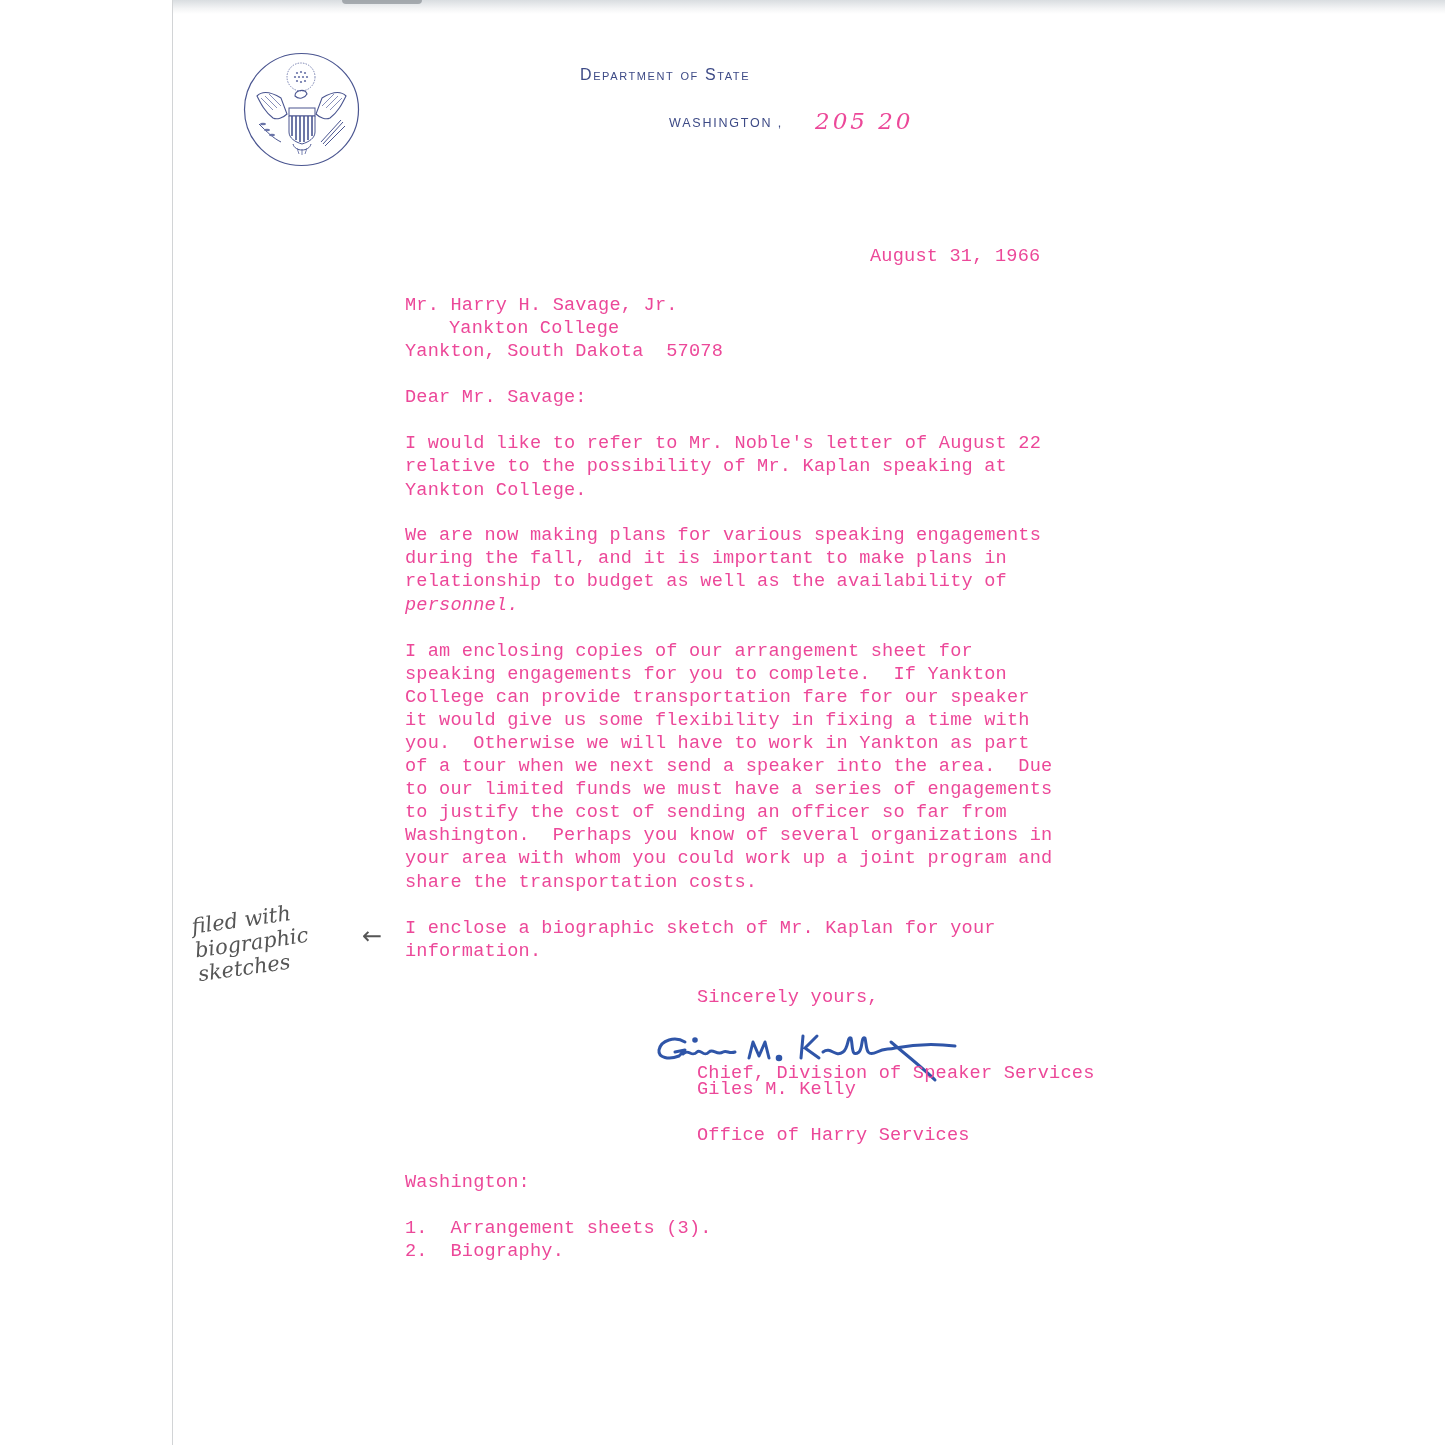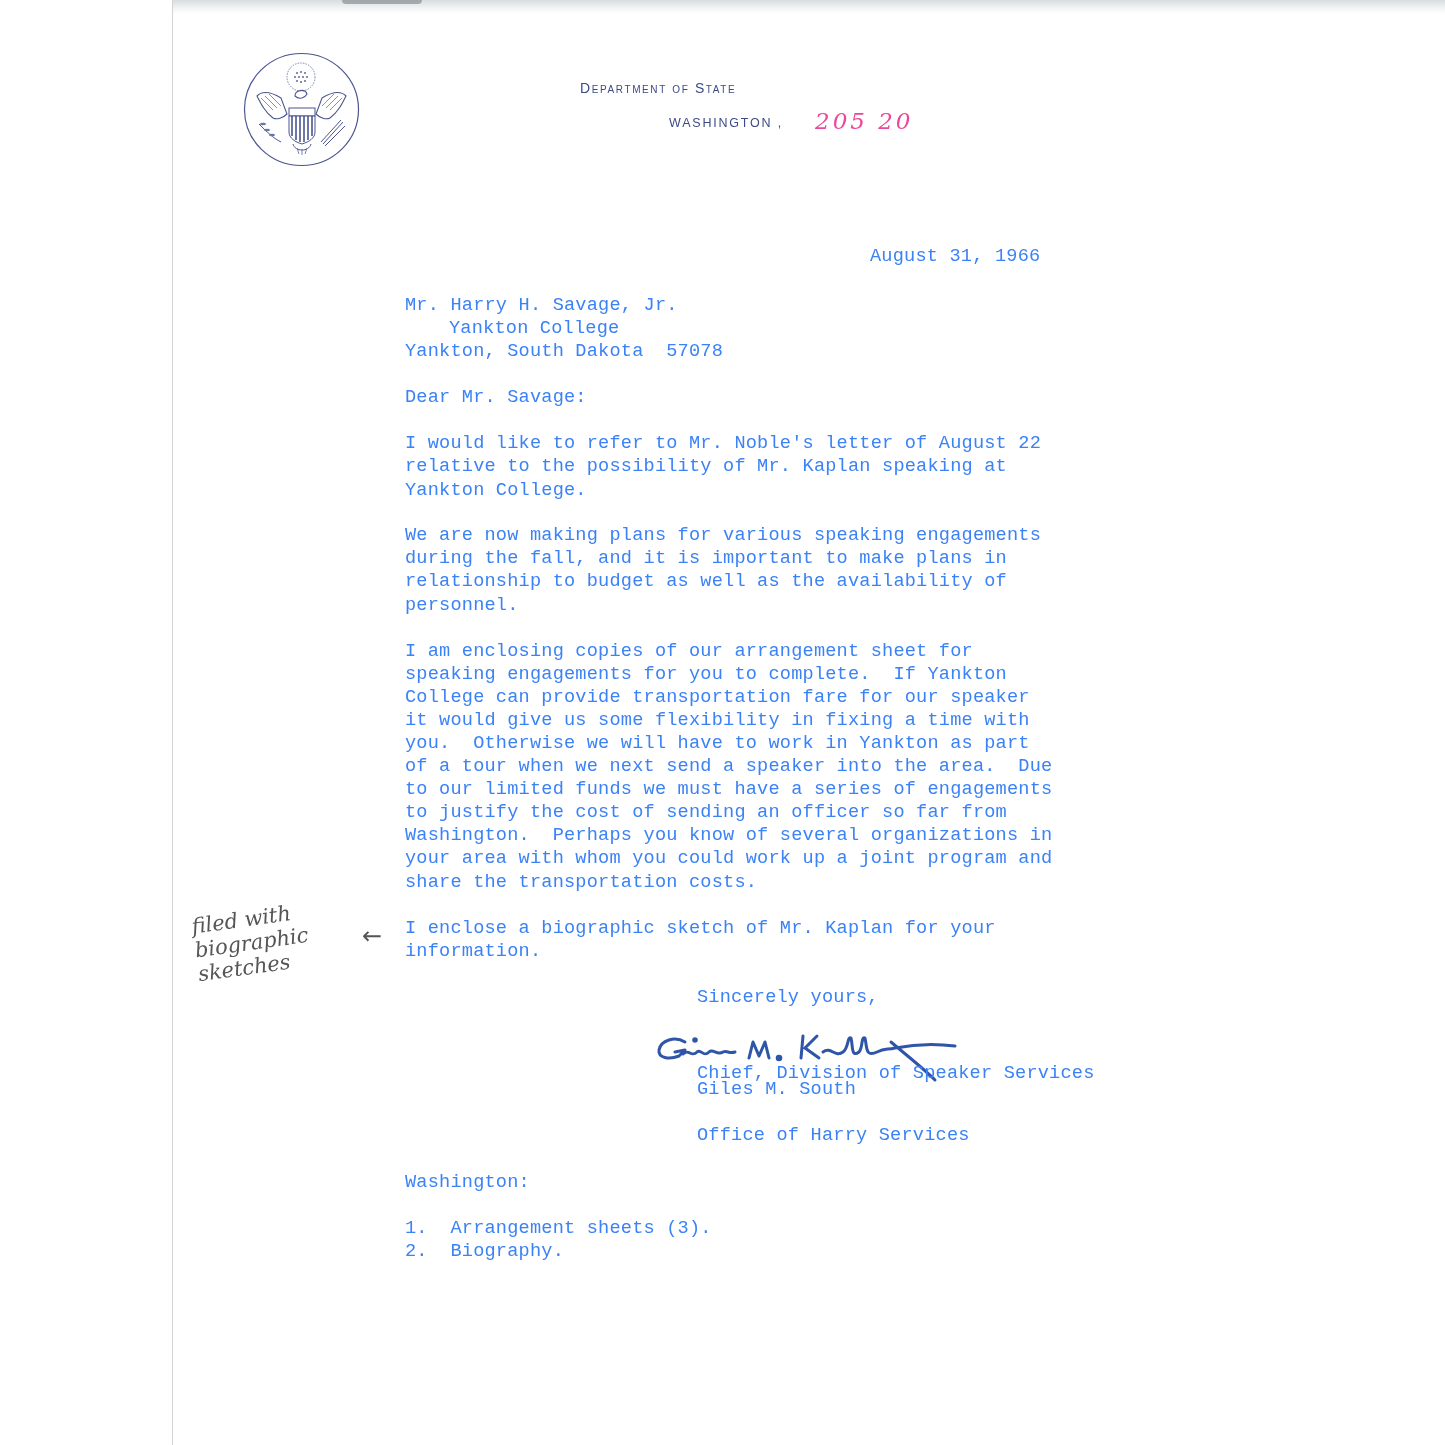--- a/index.html
+++ b/index.html
@@ -42,23 +42,23 @@
     .seal {
       position: absolute;
       left: 243px;
       top: 52px;
       width: 117px;
       height: 115px;
     }
     .letterhead-title {
       position: absolute;
       left: 580px;
-      top: 80px;
+      top: 66px;
       font-family: "Liberation Sans", sans-serif;
-      font-size: 14px;
+      font-size: 16px;
       letter-spacing: 1.6px;
       color: #3d4a86;
       font-variant: small-caps;
       white-space: nowrap;
     }
     .letterhead-city {
       position: absolute;
       left: 669px;
       top: 116px;
       font-family: "Liberation Sans", sans-serif;
@@ -76,21 +76,21 @@
       font-size: 23px;
       letter-spacing: 3px;
       color: #ec4899;
       white-space: nowrap;
     }
     .typed {
       position: absolute;
       font-family: "Liberation Mono", monospace;
       font-size: 18.6px;
       line-height: 23.2px;
-      color: #3b82f6;
+      color: #ec4899;
       white-space: pre;
       letter-spacing: 0.2px;
     }
     .margin-note {
       position: absolute;
       left: 190px;
       top: 915px;
       width: 160px;
       font-family: "DejaVu Serif", serif;
       font-style: italic;
@@ -189,21 +189,21 @@
 <div>
   <div class="typed" style="left:405px; top:432px;">I would like to refer to Mr. Noble's letter of August 22</div>
   <div class="typed" style="left:405px; top:455px;">relative to the possibility of Mr. Kaplan speaking at</div>
   <div class="typed" style="left:405px; top:479px;">Yankton College.</div>
 </div>
 
 <div>
   <div class="typed" style="left:405px; top:524px;">We are now making plans for various speaking engagements</div>
   <div class="typed" style="left:405px; top:547px;">during the fall, and it is important to make plans in</div>
   <div class="typed" style="left:405px; top:570px;">relationship to budget as well as the availability of</div>
-  <div class="typed" style="left:405px; top:594px;">personnel.</div>
+  <div class="typed" style="left:405px; top:594px;font-style:italic;">personnel.</div>
 </div>
 
 <div>
   <div class="typed" style="left:405px; top:640px;">I am enclosing copies of our arrangement sheet for</div>
   <div class="typed" style="left:405px; top:663px;">speaking engagements for you to complete.  If Yankton</div>
   <div class="typed" style="left:405px; top:686px;">College can provide transportation fare for our speaker</div>
   <div class="typed" style="left:405px; top:709px;">it would give us some flexibility in fixing a time with</div>
   <div class="typed" style="left:405px; top:732px;">you.  Otherwise we will have to work in Yankton as part</div>
   <div class="typed" style="left:405px; top:755px;">of a tour when we next send a speaker into the area.  Due</div>
   <div class="typed" style="left:405px; top:778px;">to our limited funds we must have a series of engagements</div>
@@ -237,19 +237,19 @@
       <path d="M94 30 L98 14 L104 28 L110 14 L114 30"></path>
       <circle cx="124" cy="30" r="1.8" fill="#2f55a8"></circle>
 
       <path d="M148 8 L146 30 M162 8 L150 20 L164 30"></path>
 
       <path d="M168 24 C176 18, 180 30, 188 24 C194 20, 192 8, 196 10 C198 18, 196 30, 204 24 C208 20, 206 8, 210 10 C212 18, 210 30, 222 24 C230 20, 232 22, 240 20 C250 18, 270 14, 300 18 M236 14 C250 26, 268 40, 280 52"></path>
     </g>
   </svg>
 </div>
 
-<div class="typed" style="left:697px; top:1078px;">Giles M. South</div>
+<div class="typed" style="left:697px; top:1078px;">Giles M. Kelly</div>
 <div class="typed" style="left:697px; top:1062px;text-align:center;">Chief, Division of Speaker Services</div>
 <div class="typed" style="left:697px; top:1124px;">Office of Harry Services</div>
 
 <div class="typed" style="left:405px; top:1171px;">Washington:</div>
 <div class="typed" style="left:405px; top:1217px;">1.  Arrangement sheets (3).</div>
 <div class="typed" style="left:405px; top:1240px;">2.  Biography.</div>
 
 </body></html>

